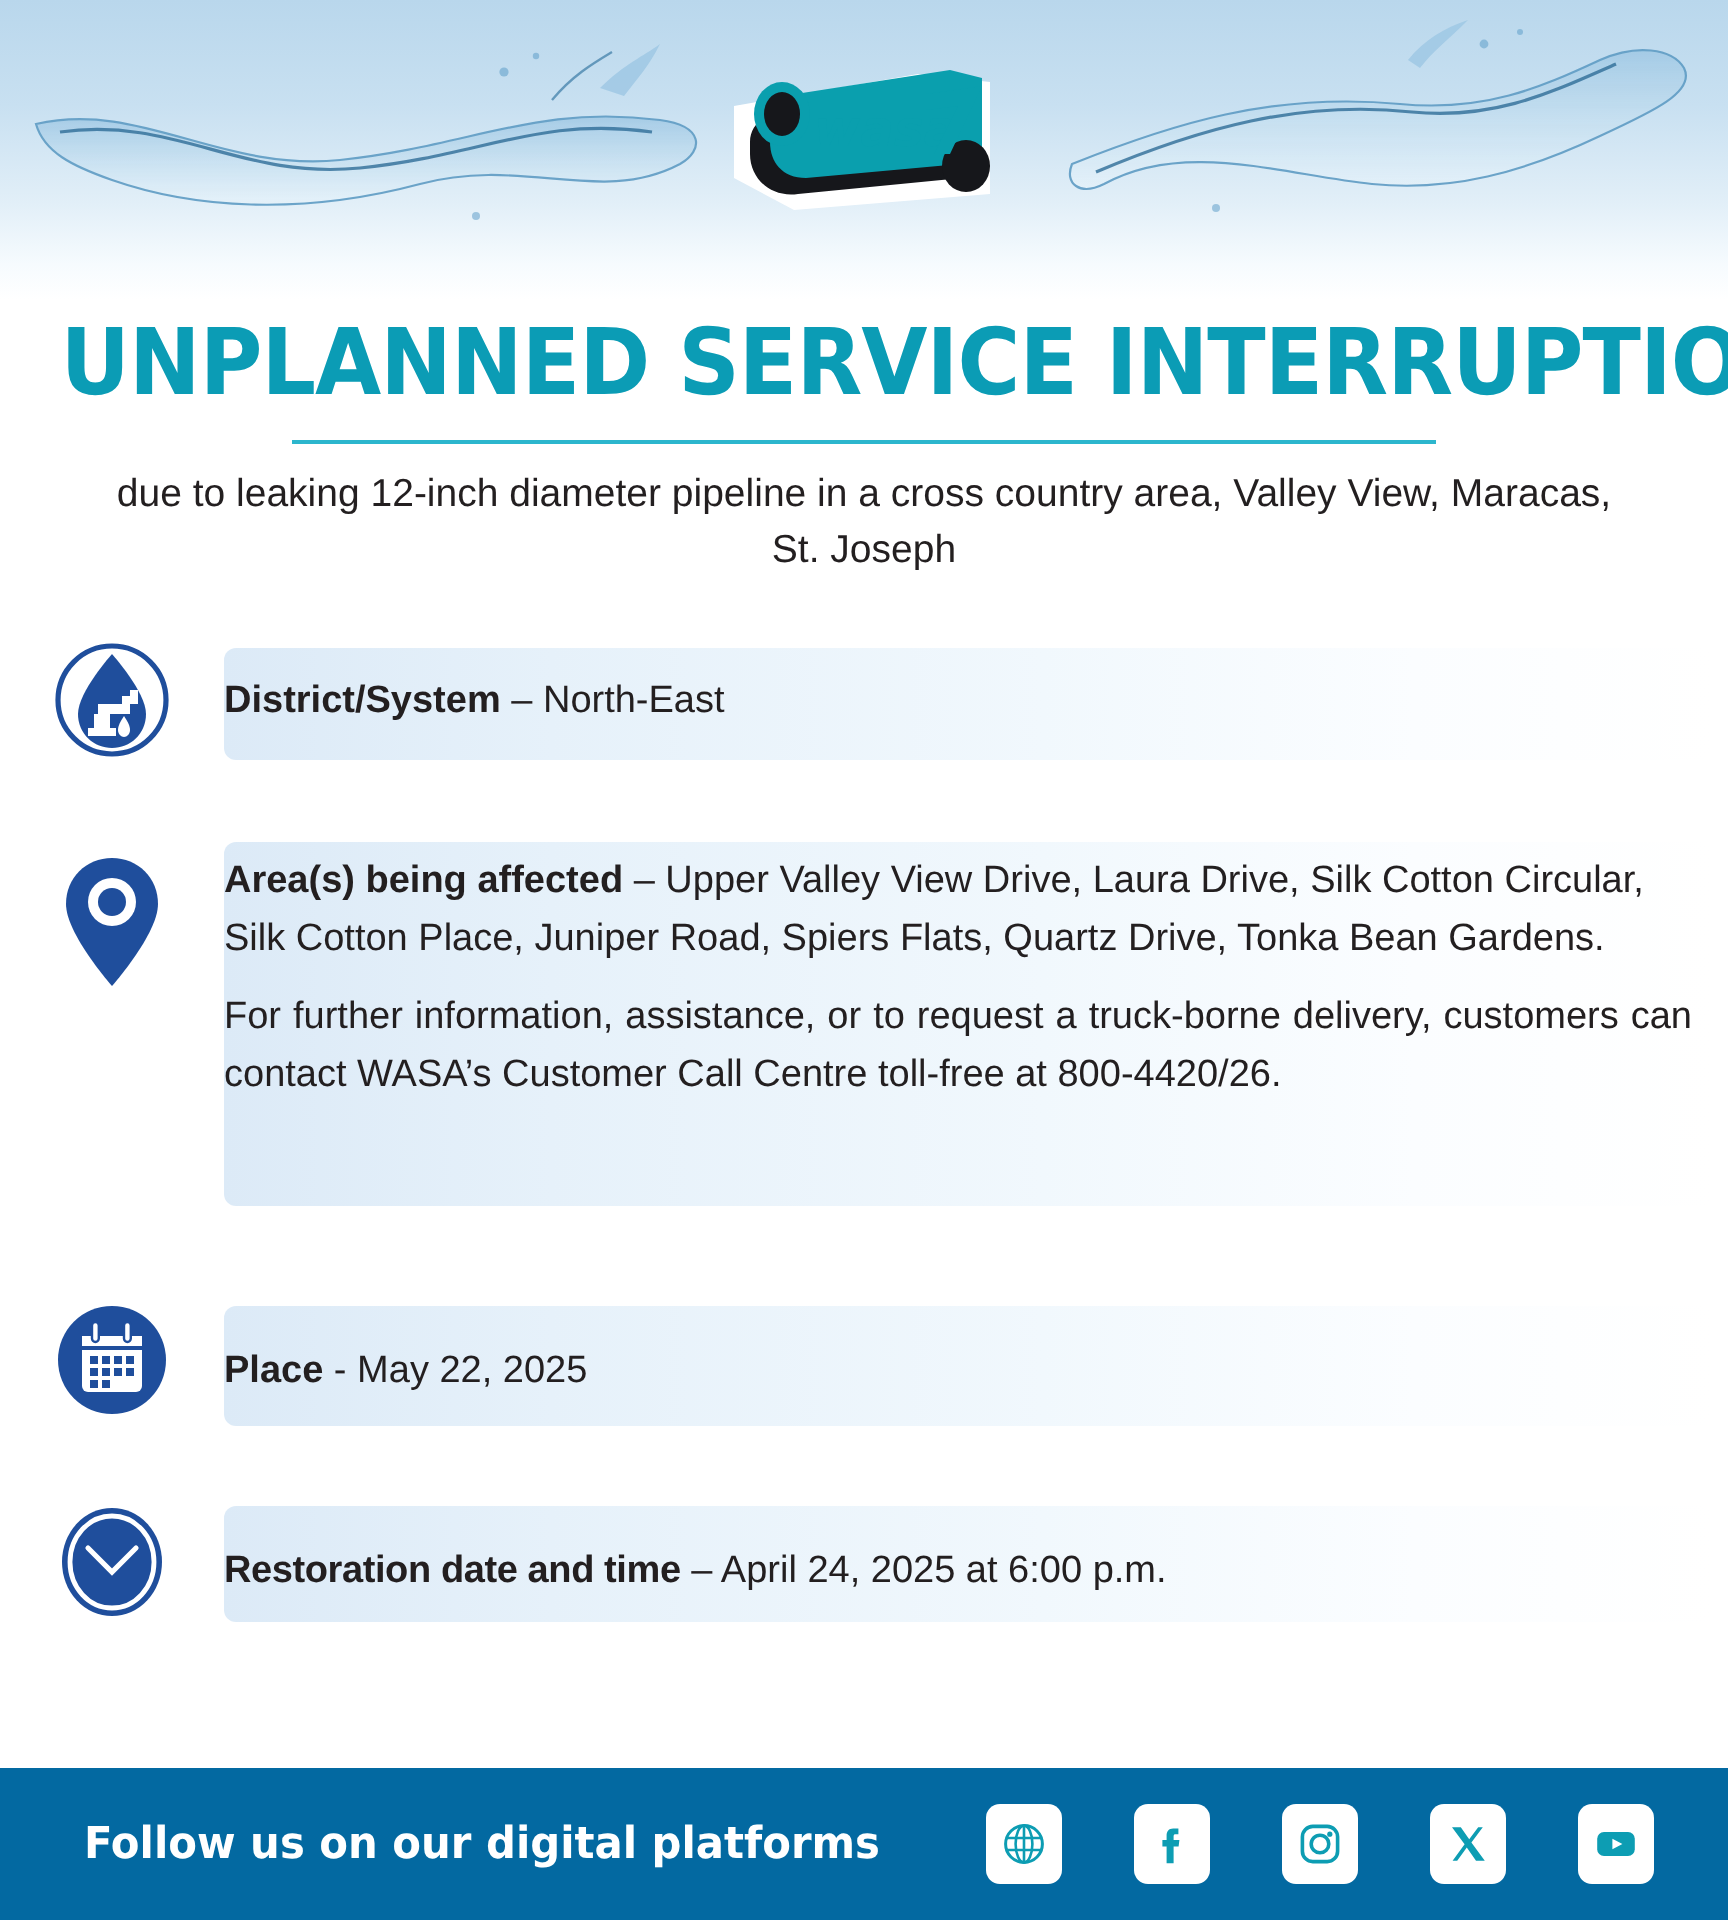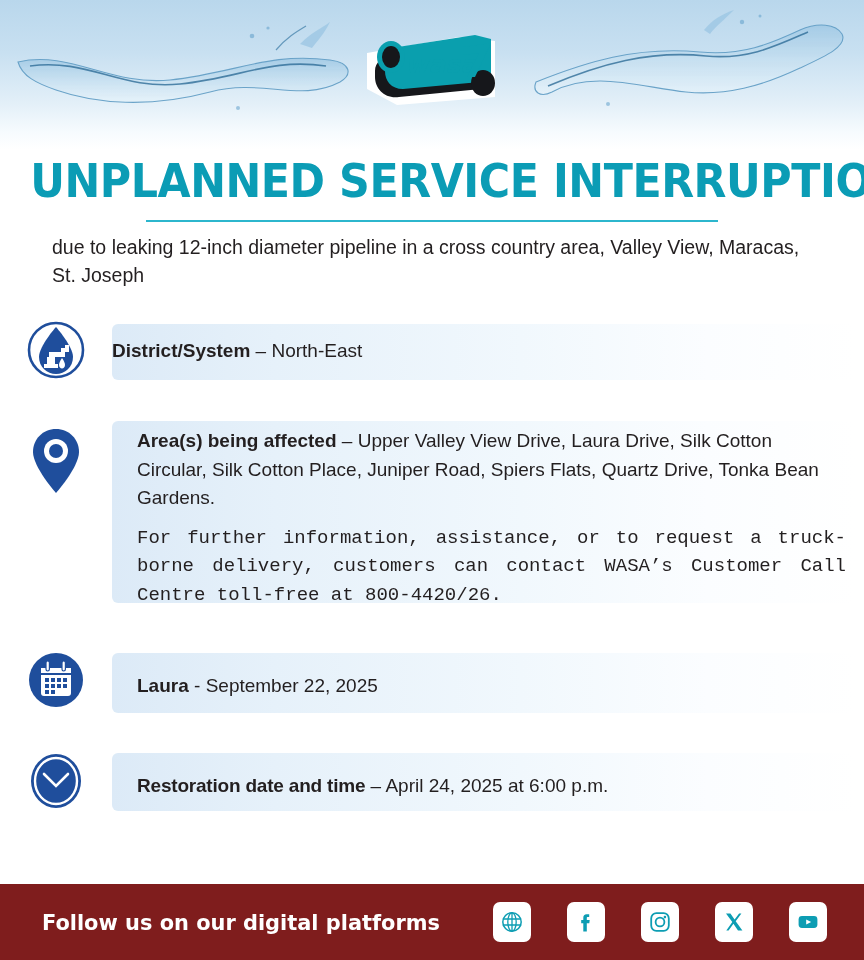--- a/index.html
+++ b/index.html
@@ -42,32 +42,32 @@
     width:572px; height:2px;
     background:#2cb6cd;
     margin:14px auto 0 auto;
   }
   .subtitle {
     width:760px;
     margin:12px auto 0 auto;
     font-size:19.5px;
     color:#231f20;
     line-height:1.42;
-    text-align:left;
+    text-align:center;
   }
 
   
   .rows { margin-top:26px; position:relative; }
   .row {
     position:relative;
     display:flex;
     align-items:flex-start;
     min-height:62px;
   }
-  .row + .row { margin-top:0;gap:25px; }
+  .row + .row { margin-top:0; }
   .band {
     position:absolute;
     left:112px;
     right:8px;
     border-radius:6px;
     background:linear-gradient(to right,#dceaf7 0%,#e6f1fa 22%,#f1f8fd 55%,#fbfdff 80%,#ffffff 100%);
     z-index:0;
   }
   .icon-cell {
     position:relative;
@@ -80,21 +80,21 @@
   }
   .text-cell {
     position:relative;
     z-index:2;
     padding-right:18px;
     font-size:19px;
     color:#231f20;
     line-height:1.5;
   }
   .text-cell b { font-weight:bold; }
-  .para-justify { text-align:justify;font-family:Liberation Mono, monospace; }
+  .para-justify { text-align:justify; }
   .para-gap { margin-top:11px; }
 
   
   #row-district { height:78px; }
   #row-district .band { top:9px; height:56px; }
   #row-district .icon-cell { padding-top:6px; }
   #row-district .text-cell { padding-top:22px; }
 
   #row-area { height:200px; margin-top:26px; }
   #row-area .band { top:2px; height:182px; }
@@ -110,21 +110,21 @@
   #row-restore .band { top:4px; height:58px; }
   #row-restore .icon-cell { padding-top:3px; }
   #row-restore .text-cell { padding-top:23px; }
   #row-restore .text-cell b { letter-spacing:-0.2px;margin-top:32px; }
 
   
   .footer {
     position:absolute;
     left:0; bottom:0;
     width:864px; height:76px;
-    background:#7f1d1d;
+    background:#0369a1;
     display:flex;
     align-items:center;
   }
   .footer-text {
     font-family:"DejaVu Sans", sans-serif;
     font-weight:bold;
     font-size:22px;
     color:#ffffff;
     margin-left:42px;
     transform:scaleX(0.95);
@@ -259,21 +259,21 @@
           <rect x="18" y="33" width="4" height="4"></rect>
             <rect x="24" y="33" width="4" height="4"></rect>
           <rect x="30" y="33" width="4" height="4"></rect>
             <rect x="36" y="33" width="4" height="4"></rect>
           <rect x="18" y="39" width="4" height="4"></rect>
             <rect x="24" y="39" width="4" height="4"></rect>
         </g>
       </svg>
     </div>
     <div class="text-cell">
-      <b>Laura</b><span> - </span><span>September 22, 2025</span>
+      <b>Place</b><span> - </span><span>May 22, 2025</span>
     </div>
   </div>
 
   <div class="row" id="row-restore">
     <div class="band"></div>
     <div class="icon-cell">
       <svg width="58" height="58" viewBox="0 0 58 58">
         <ellipse cx="29" cy="29" rx="25" ry="27" fill="#1f4e9c"></ellipse>
         <ellipse cx="29" cy="29" rx="21" ry="23" fill="none" stroke="#ffffff" stroke-width="2.4"></ellipse>
         <path d="M17,22 L29,34 L41,22" fill="none" stroke="#ffffff" stroke-width="2.6" stroke-linecap="round"></path>

